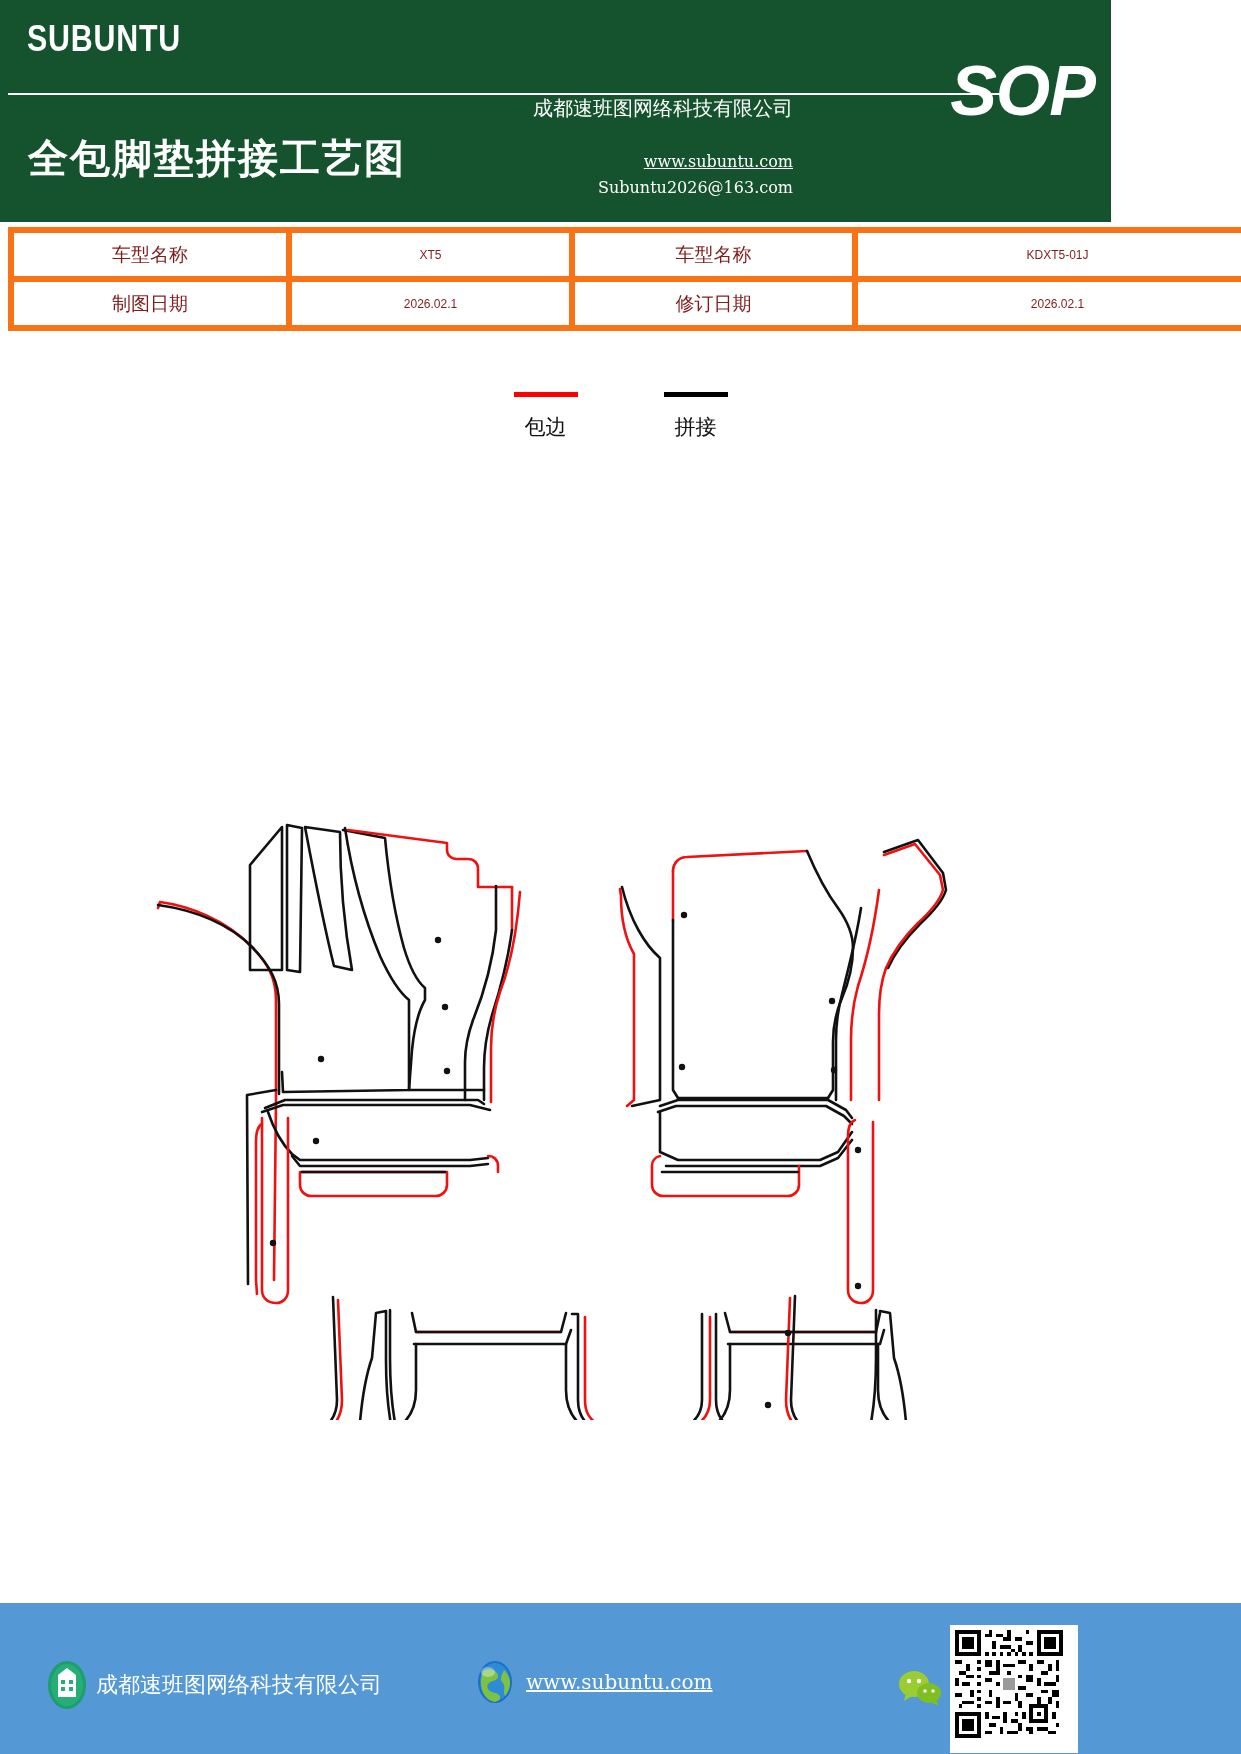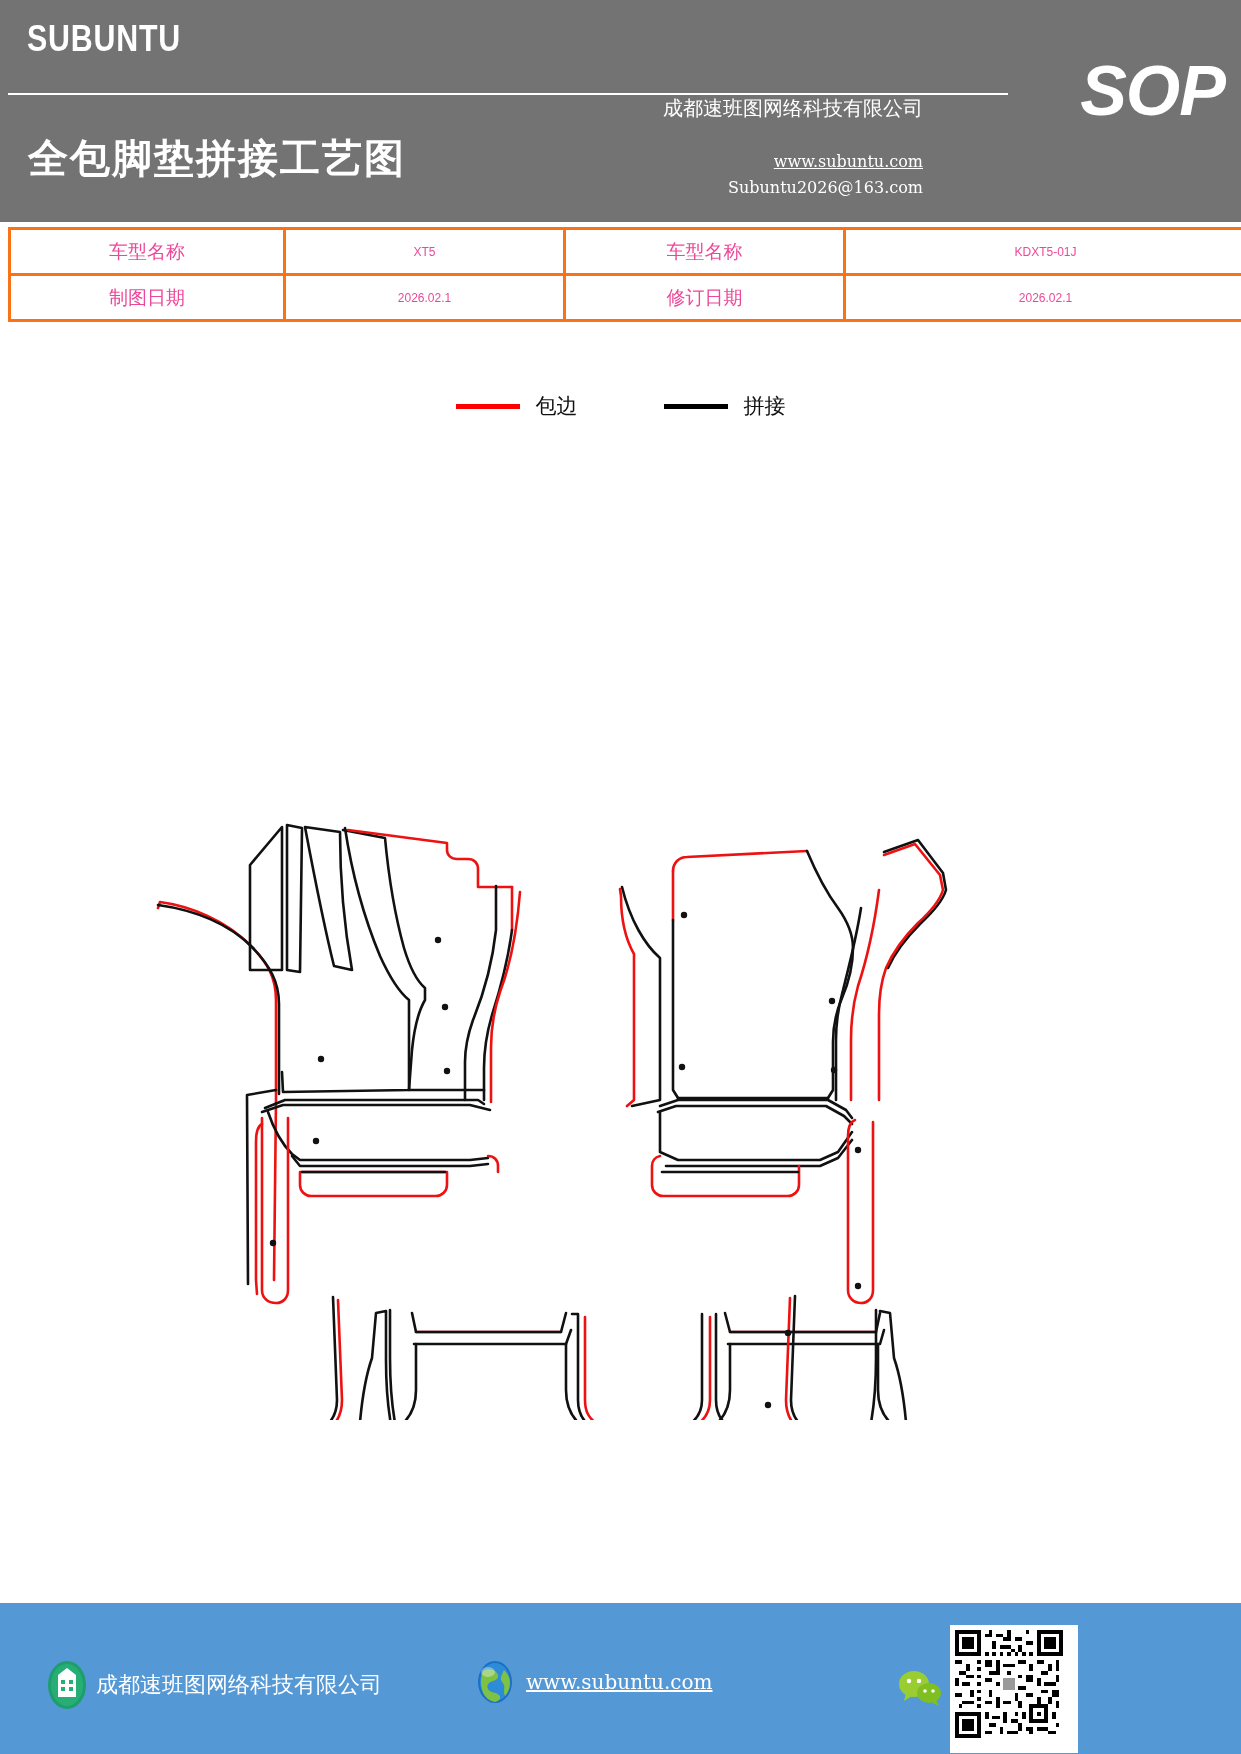--- a/index.html
+++ b/index.html
@@ -12,23 +12,23 @@
     height: 1754px;
     position: relative;
     overflow: hidden;
     font-family: "Liberation Sans", sans-serif;
   }
 
   
   .header {
     position: absolute;
     left: 0; top: 0;
-    width: 1241px;
+    width: 1111px;
     height: 222px;
-    background: #737373;
+    background: #14532d;
     box-sizing: border-box;
   }
   .brand-logo {
     position: absolute;
     left: 27px; top: 18px;
     font-family: "Liberation Sans", sans-serif;
     font-weight: bold;
     font-size: 37px;
     letter-spacing: 1px;
     color: #ffffff;
@@ -93,27 +93,27 @@
 
   
   .info-table {
     position: absolute;
     left: 8px; top: 227px;
     width: 1225px;
     border-collapse: collapse;
     table-layout: fixed;
   }
   .info-table td {
-    border: 3px solid #f97316;
+    border: 6px solid #f97316;
     height: 43px;
     text-align: center;
     vertical-align: middle;
     font-family: "DejaVu Serif", serif;
     font-size: 19px;
-    color: #ec4899;
+    color: #7f1d1d;
     padding: 0;
   }
   .info-table td.val {
     font-family: Liberation Sans, sans-serif;
     font-size: 12px;
   }
   .col-a { width: 272px; }
   .col-b { width: 277px; }
   .col-c { width: 277px; }
   .col-d { width: 399px; }
@@ -125,20 +125,21 @@
     width: 1241px;
     display: flex;
     justify-content: center;
     align-items: center;
     gap: 86px;
   }
   .legend-item {
     display: flex;
     align-items: center;
     gap: 16px;
+    flex-direction: column;
   }
   .swatch {
     display: block;
     width: 64px;
     height: 5px;
   }
   .swatch.red { background: #FF0000; }
   .swatch.black { background: #000000; }
   .legend-label {
     font-family: "DejaVu Serif", serif;

